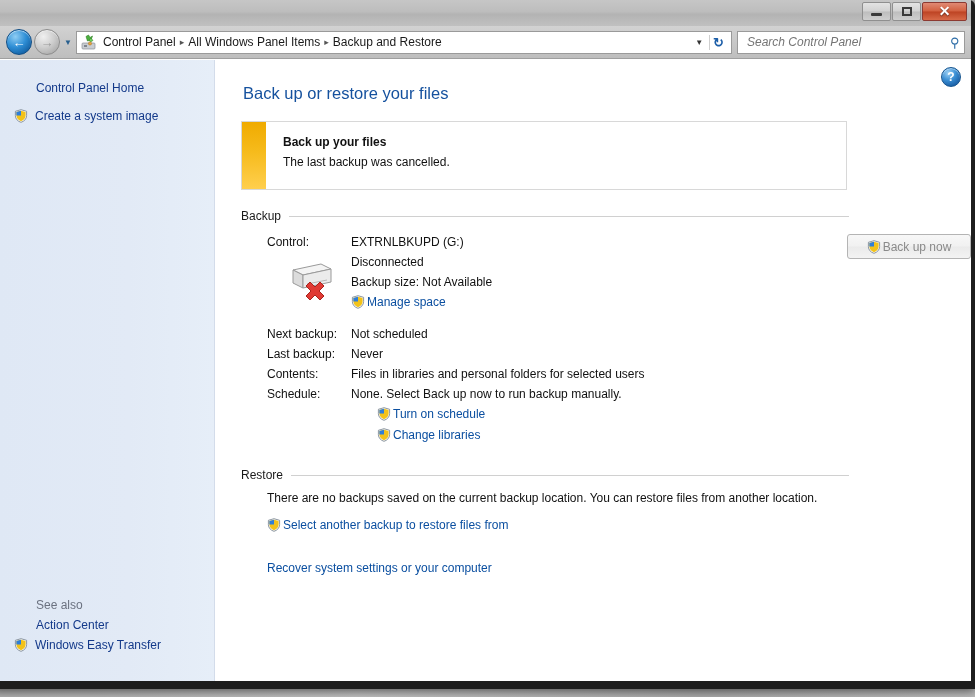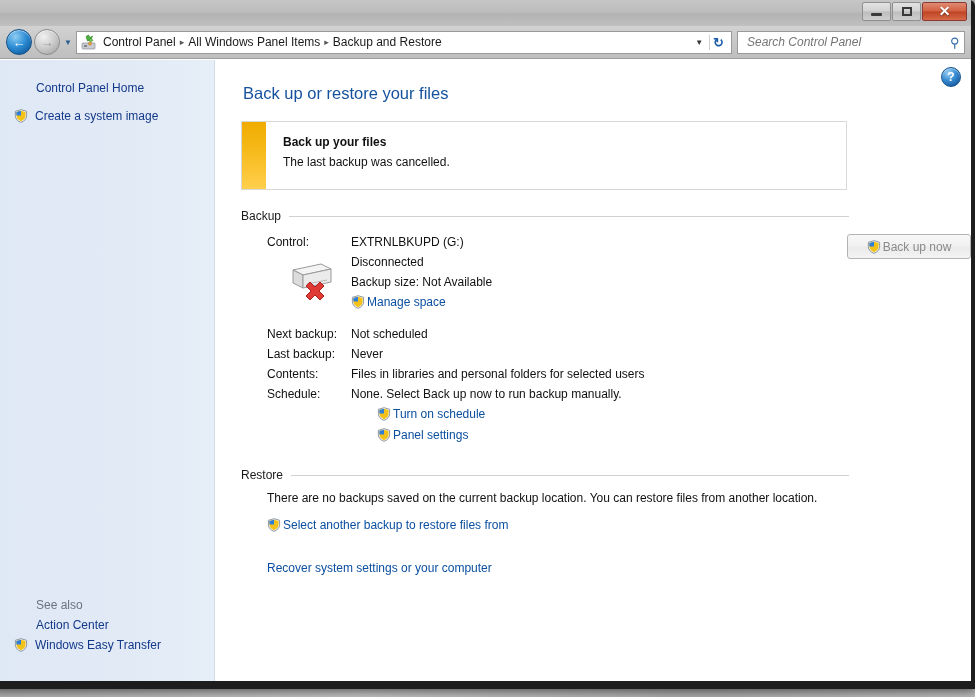--- a/index.html
+++ b/index.html
@@ -611,21 +611,21 @@
               </span><span class="link">Turn on schedule</span>
             </div>
             <div class="sub-link-row">
               <span class="shield inline">
                 <svg width="14" height="14" viewBox="0 0 14 14">
                   <path d="M7 .7 L12.6 2.3 V6.6 C12.6 10 10.1 12.4 7 13.3 C3.9 12.4 1.4 10 1.4 6.6 V2.3 Z" fill="#fdfdfd" stroke="#7f8a96" stroke-width=".9"></path>
                   <path d="M7 1.8 L11.6 3.1 V6.6 C11.6 9.4 9.6 11.5 7 12.3 Z" fill="#f2c21a"></path>
                   <path d="M7 1.8 L2.4 3.1 V6.6 C2.4 9.4 4.4 11.5 7 12.3 Z" fill="#f2c21a"></path>
                   <path d="M7 1.8 L2.4 3.1 V6.6 H7 Z" fill="#2f7ed8"></path>
                 </svg>
-              </span><span class="link">Panel settings</span>
+              </span><span class="link">Change libraries</span>
             </div>
           </div>
         </div>
 
         <div id="restore-block">
           <div class="sec-head">
             <span class="sec-label">Restore</span>
             <span class="sec-rule"></span>
           </div>
           <div class="restore-text">There are no backups saved on the current backup location. You can restore files from another location.</div>

